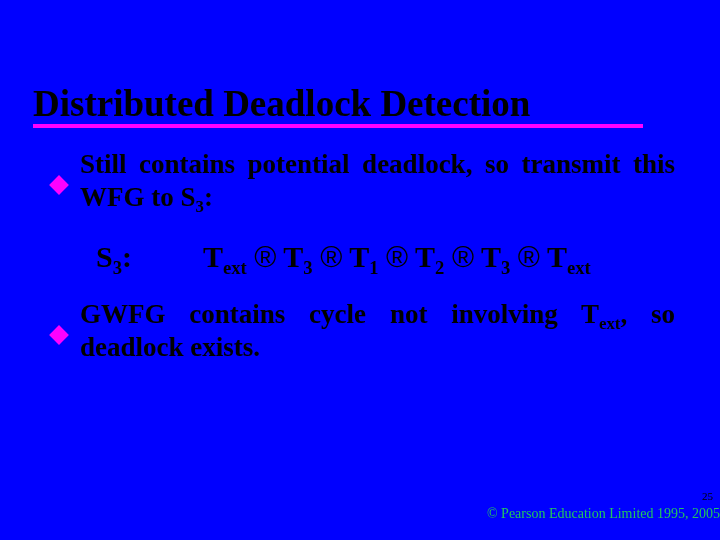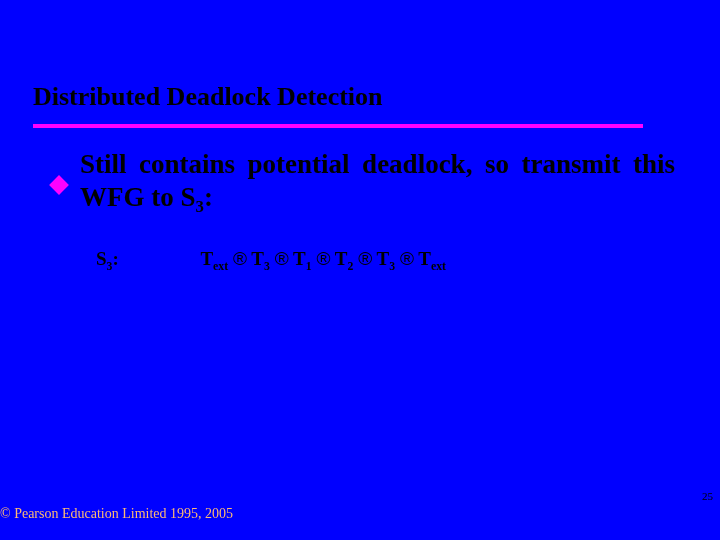--- a/index.html
+++ b/index.html
@@ -15,21 +15,21 @@
     height: 540px;
     background: #0000ff;
     position: relative;
     box-sizing: border-box;
     color: #000;
   }
   .title {
     position: absolute;
     top: 82px;
     left: 33px;
-    font-size: 26px;
+    font-size: 37px;
     font-weight: bold;
     color: #000;
   }
   .underline {
     position: absolute;
     top: 124px;
     left: 33px;
     width: 610px;
     height: 0;
     border-top: 4px solid #ff00ff;
@@ -58,24 +58,24 @@
   }
   .bullet-text {
     flex: 1;
     font-size: 27px;
     line-height: 1.22;
     text-align: justify;
     text-justify: inter-word;
     font-weight: bold;
   }
   .wfg-line {
-    margin-top: 34px;
+    margin-top: 26px;
     margin-bottom: 24px;
     margin-left: 44px;
-    font-size: 19px;
+    font-size: 30px;
     font-weight: bold;
     white-space: nowrap;
   }
   .wfg-line .label {
     display: inline-block;
     width: 100px;
   }
   .arrow {
     font-family: "Arial", sans-serif;
     font-weight: normal;
@@ -83,23 +83,23 @@
   sub {
     font-size: 0.62em;
     vertical-align: sub;
     line-height: 0;
   }
   .footer {
     position: absolute;
     bottom: 18px;
     left: 0;
     right: 0;
-    text-align: left;
+    text-align: right;
     font-size: 14px;
-    color: #fdba74;
+    color: #22c55e;
   }
   .page-num {
     position: absolute;
     bottom: 38px;
     right: 7px;
     font-size: 11px;
     color: #000;
   }
 </style>
 </head>
@@ -129,19 +129,27 @@
       <span class="arrow">®</span>
       <span><span>T</span><sub>1</sub></span>
       <span class="arrow">®</span>
       <span><span>T</span><sub>2</sub></span>
       <span class="arrow">®</span>
       <span><span>T</span><sub>3</sub></span>
       <span class="arrow">®</span>
       <span><span>T</span><sub>ext</sub></span>
     </div>
 
+    <div class="bullet-row">
+      <div class="diamond-wrap">
+          <div class="diamond"></div>
+        </div>
+      <div class="bullet-text">
+        <span>GWFG contains cycle not involving T</span><sub>ext</sub><span>, so deadlock exists.</span>
+      </div>
+    </div>
 
   </div>
 
   <div class="footer">© Pearson Education Limited 1995, 2005</div>
   <div class="page-num">25</div>
 
 </div>
 
 </body></html>

